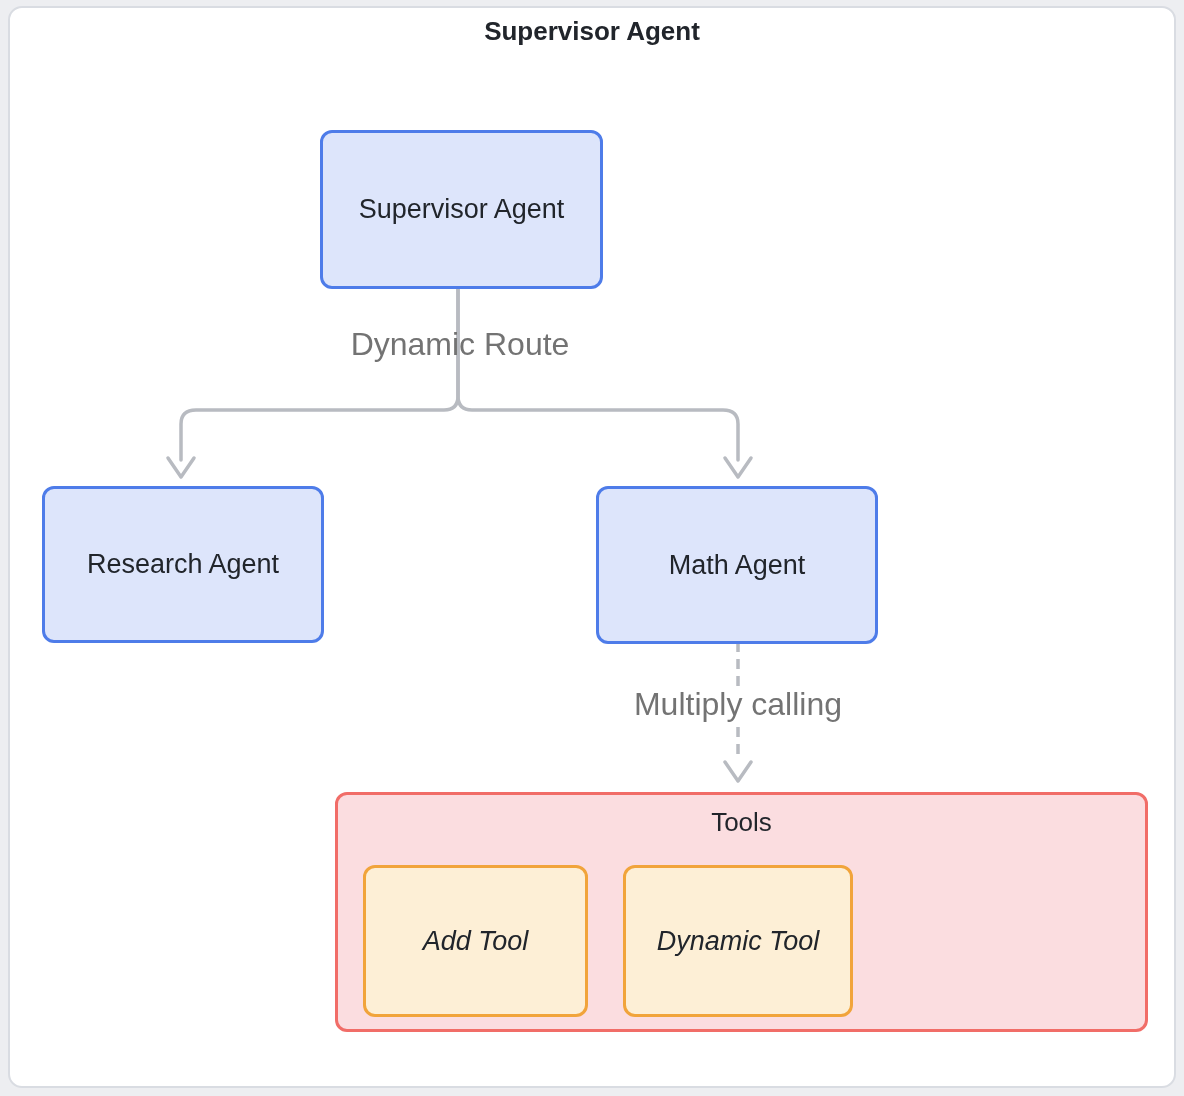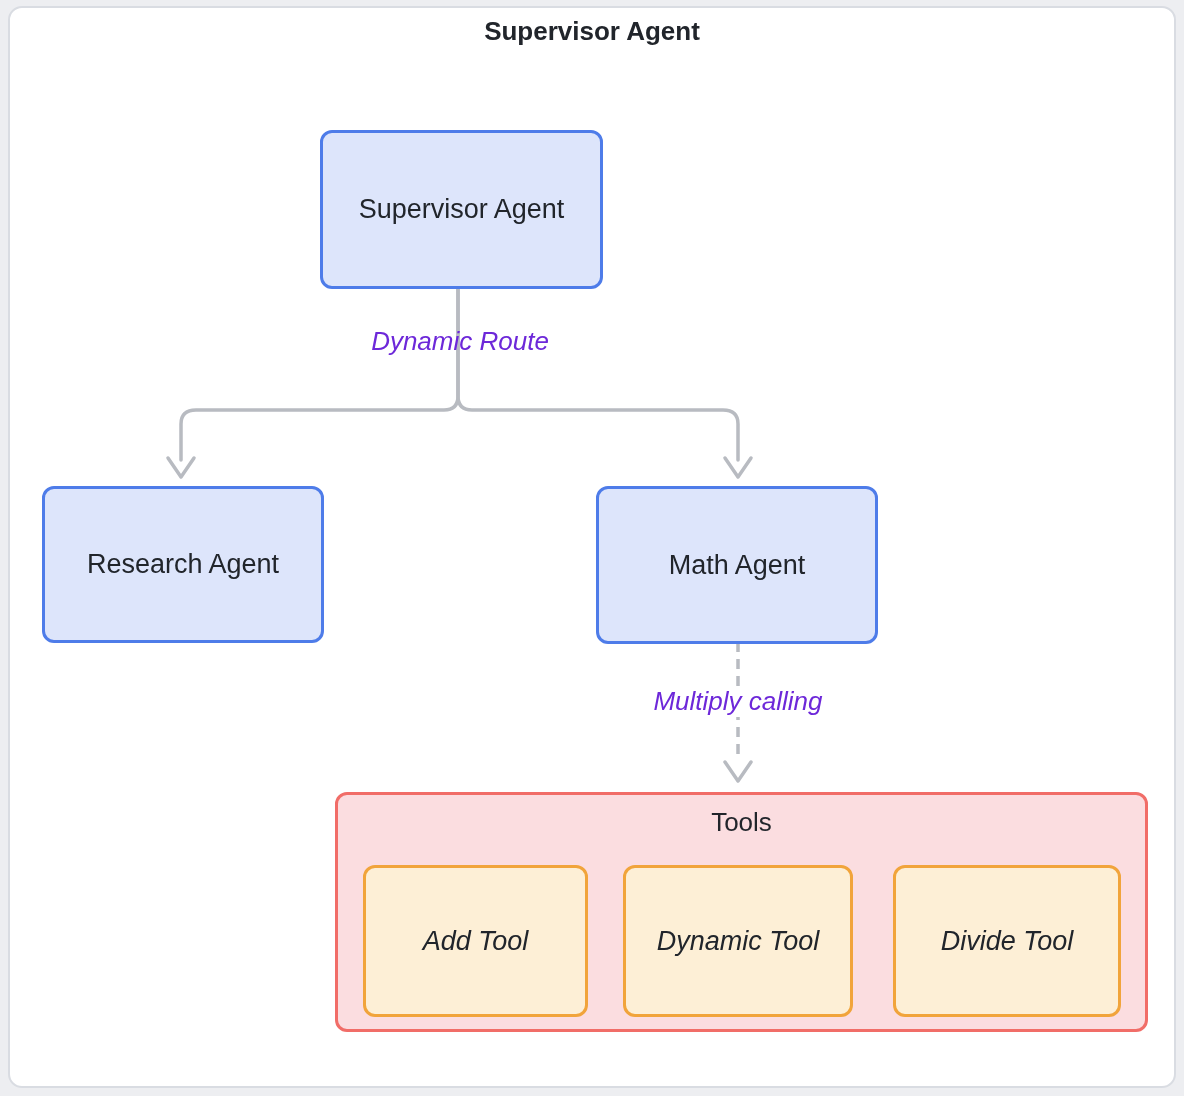--- a/index.html
+++ b/index.html
@@ -89,24 +89,23 @@
     color: var(--text, #21252b);
     box-sizing: border-box;
     font-style: italic;
   }
   .tool-add      { left: 25px;  top: 70px; width: 225px; height: 152px; }
   .tool-multiply { left: 285px; top: 70px; width: 230px; height: 152px; }
   .tool-divide   { left: 555px; top: 70px; width: 228px; height: 152px; }
   .edge-label {
     position: absolute;
     transform: translateX(-50%);
-    font-size: 26px;
-    color: #6d28d9;
+    font-size: 32px;
+    color: #737373;
     white-space: nowrap;
-    font-style: italic;
   }
   .edge-label-dynamic { left: 460px; top: 326px; }
   .edge-label-function {
     left: 738px; top: 686px;
     background: #ffffff;
     padding: 0 8px;
   }
 </style>
 </head>
 <body>
@@ -144,16 +143,13 @@
 <div class="edge-label edge-label-function">Multiply calling</div>
 
 <div class="tools-container">
   <div class="tools-title">Tools</div>
   <div class="tool-node tool-add">
     <span>Add Tool</span>
   </div>
   <div class="tool-node tool-multiply">
     <span>Dynamic Tool</span>
   </div>
-  <div class="tool-node tool-divide">
-    <span>Divide Tool</span>
-  </div>
 </div>
 
 </body></html>

